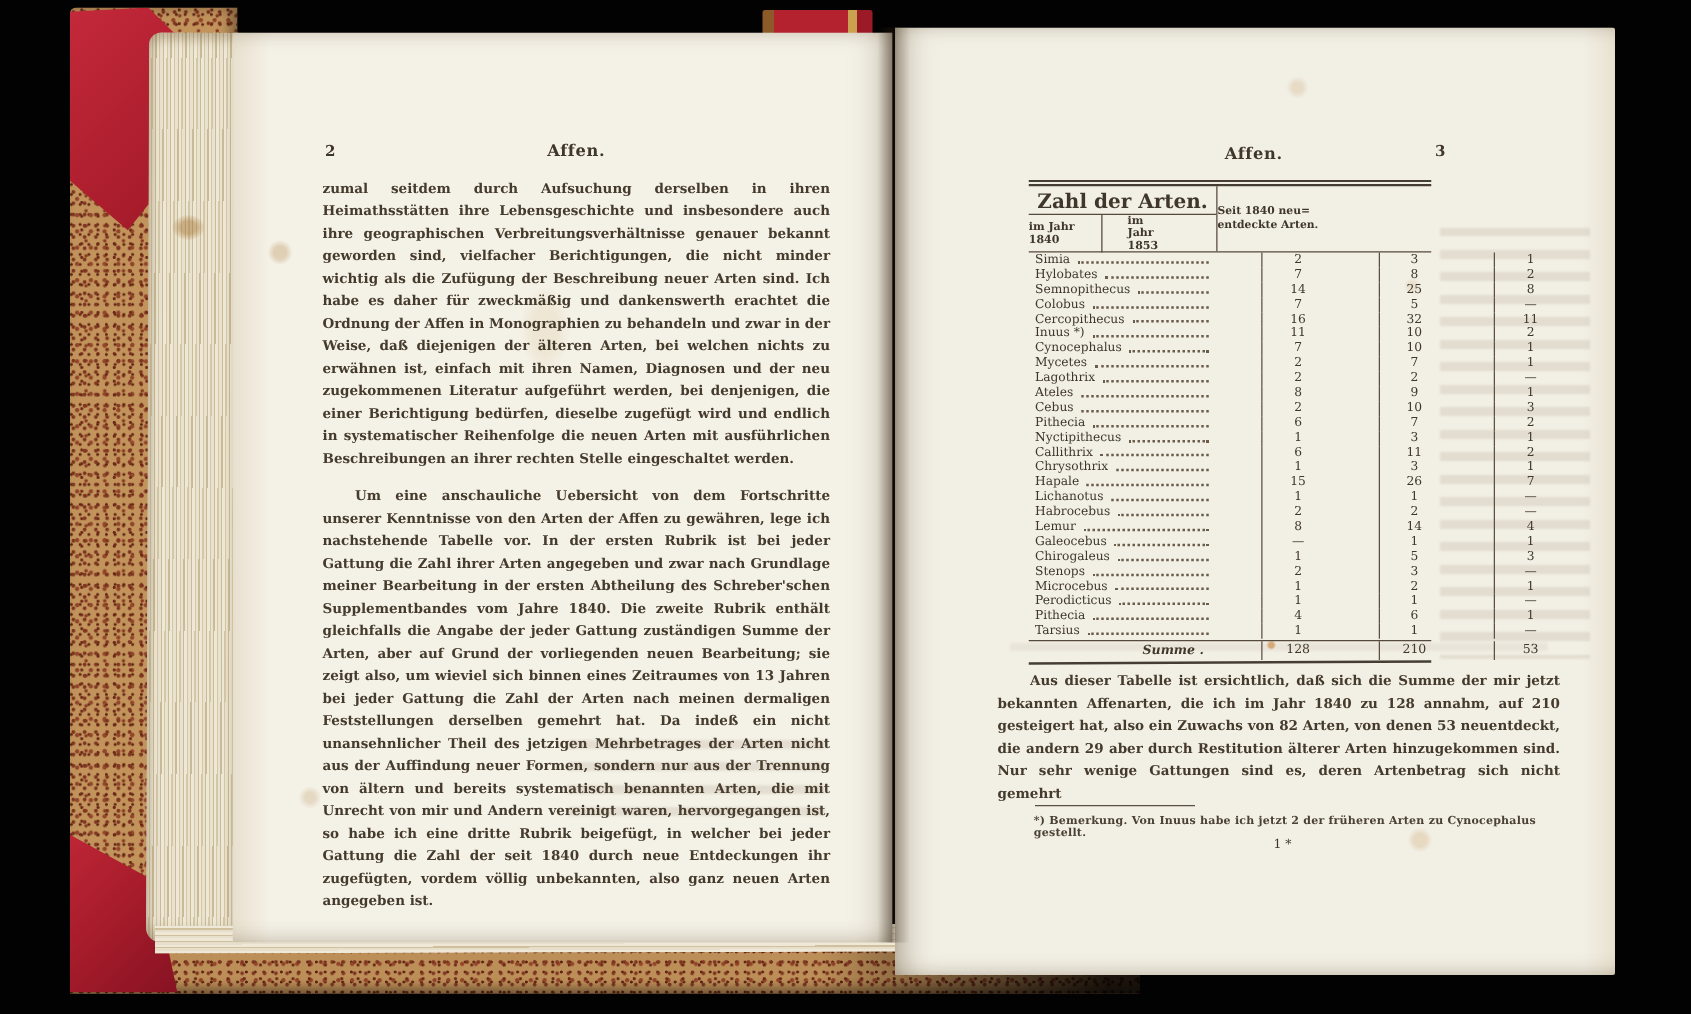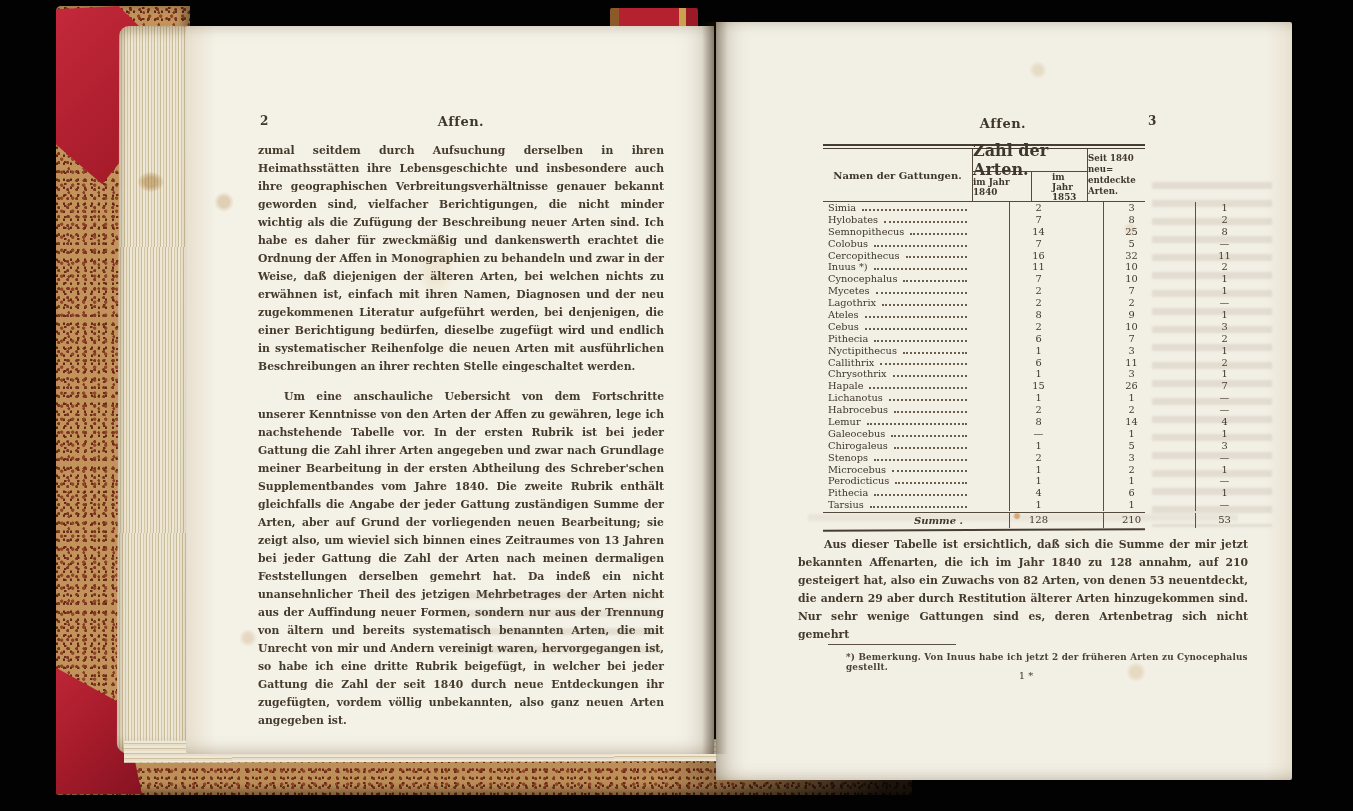--- a/index.html
+++ b/index.html
@@ -128,21 +128,20 @@
     <div class="ghost" style="left:268px;top:566px;width:206px;height:66px;"></div>
   </div>
 
   <div class="page page-right">
     <div class="runhead" style="left:85px;top:94px;width:404px;">Affen.</div>
     <div class="pagenum" style="left:432px;top:92px;">3</div>
 
     <div class="tbl">
       <div class="rule-double"></div>
       <div class="thead">
-        <div class="th-name frak">Namen der Gattungen.</div>
         <div>
           <div class="th-group-top frak">Zahl der Arten.</div>
           <div class="th-sub">
             <div class="frak">im Jahr 1840</div>
             <div class="frak">im Jahr 1853</div>
           </div>
         </div>
         <div class="th-new frak">
           <span>Seit 1840 neu=</span>
           <span>entdeckte Arten.</span>
@@ -391,21 +390,21 @@
         <div class="cell num">53</div>
       </div>
       <div class="rule-bottom"></div>
     </div>
 
     <div class="bodytext" style="left:82px;top:514px;width:450px;">
       <p class="indent" style="margin-top:0;">Aus dieser Tabelle ist ersichtlich, daß sich die Summe der mir jetzt bekannten Affenarten, die ich im Jahr 1840 zu 128 annahm, auf 210 gesteigert hat, also ein Zuwachs von 82 Arten, von denen 53 neuentdeckt, die andern 29 aber durch Restitution älterer Arten hinzugekommen sind. Nur sehr wenige Gattungen sind es, deren Artenbetrag sich nicht gemehrt</p>
     </div>
 
     <div class="fnrule" style="left:112px;top:622px;width:128px;"></div>
-    <div class="footnote frak" style="left:130px;top:630px;width:430px;">*) Bemerkung.  Von Inuus habe ich jetzt 2 der früheren Arten zu Cynocephalus gestellt.</div>
+    <div class="footnote frak" style="left:111px;top:630px;width:430px;">*) Bemerkung.  Von Inuus habe ich jetzt 2 der früheren Arten zu Cynocephalus gestellt.</div>
     <div class="signature" style="left:85px;top:648px;width:450px;">1 *</div>
 
     <div class="ghost" style="left:436px;top:160px;width:120px;height:345px;"></div>
     <div class="ghost" style="left:92px;top:492px;width:430px;height:14px;opacity:.6;"></div>
   </div>
 
   <div class="gutter"></div>
 </div>
 
 </body></html>

